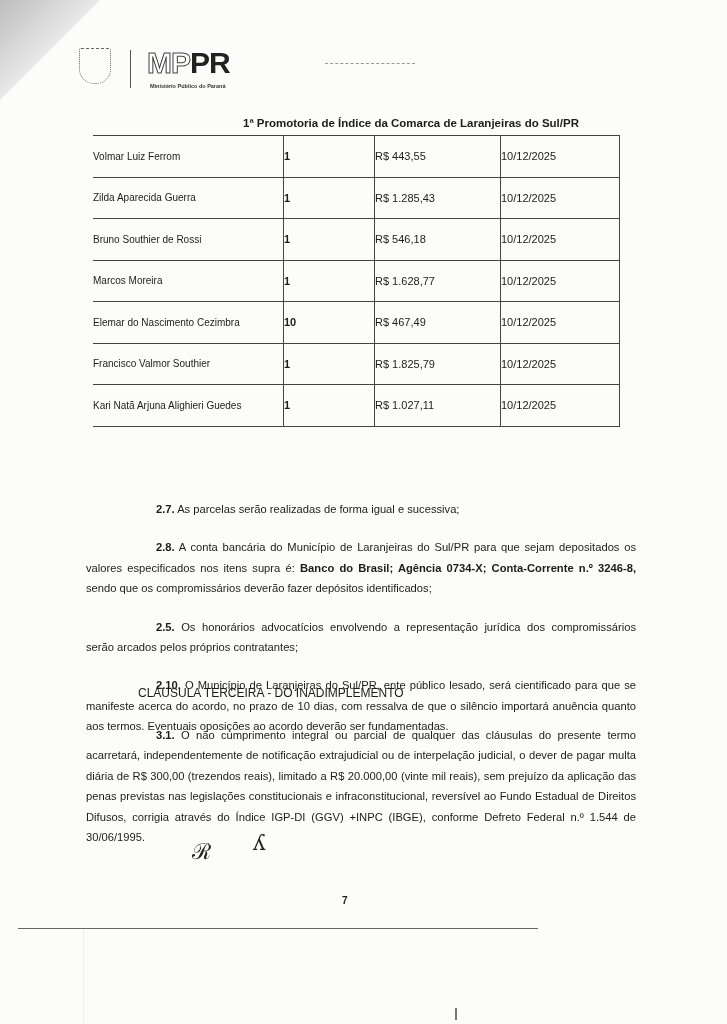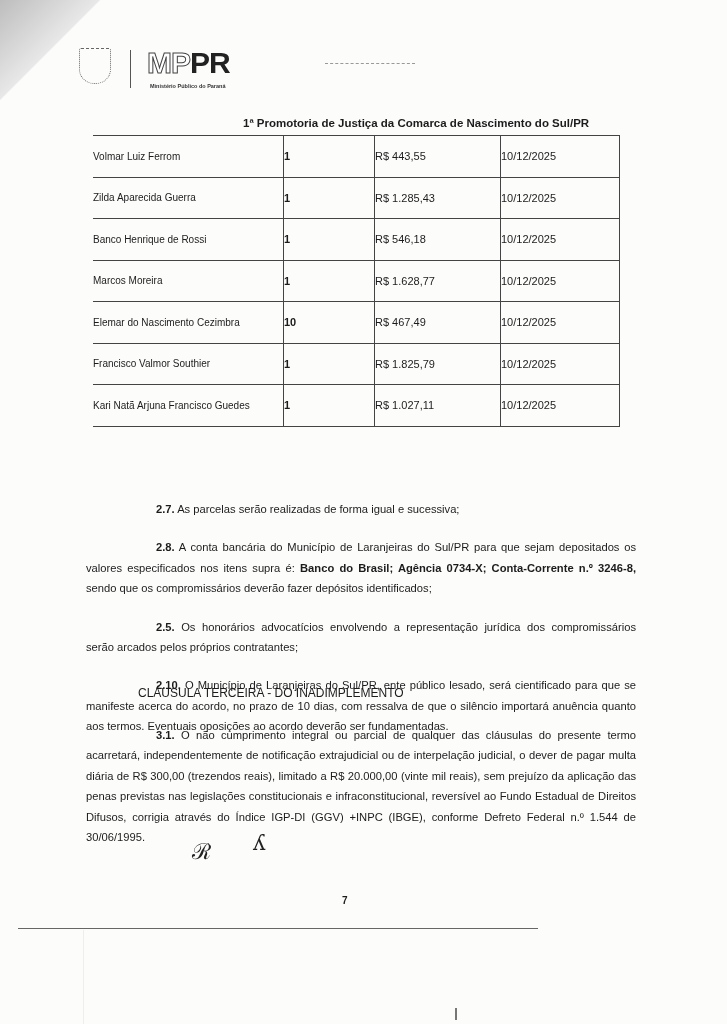--- a/index.html
+++ b/index.html
@@ -71,38 +71,38 @@
   <div class="fold-shade"></div>
 
   <div class="header">
     <div class="crest"></div>
     <div class="hdr-divider"></div>
     <div class="logo"><span class="mp">MP</span><span>PR</span></div>
     <div class="logo-sub">Ministério Público do Paraná</div>
     <div class="hdr-rule"></div>
   </div>
 
-  <div class="promotoria">1ª Promotoria de Justiça da Comarca de Nascimento do Sul/PR</div>
+  <div class="promotoria">1ª Promotoria de Índice da Comarca de Laranjeiras do Sul/PR</div>
 
   <table class="parcelas">
     <tbody id="tbody">
         <tr>
           <td>Volmar Luiz Ferrom</td>
           <td>1</td>
           <td>R$ 443,55</td>
           <td>10/12/2025</td>
         </tr>
         <tr>
           <td>Zilda Aparecida Guerra</td>
           <td>1</td>
           <td>R$ 1.285,43</td>
           <td>10/12/2025</td>
         </tr>
         <tr>
-          <td>Banco Henrique de Rossi</td>
+          <td>Bruno Southier de Rossi</td>
           <td>1</td>
           <td>R$ 546,18</td>
           <td>10/12/2025</td>
         </tr>
         <tr>
           <td>Marcos Moreira</td>
           <td>1</td>
           <td>R$ 1.628,77</td>
           <td>10/12/2025</td>
         </tr>
@@ -112,21 +112,21 @@
           <td>R$ 467,49</td>
           <td>10/12/2025</td>
         </tr>
         <tr>
           <td>Francisco Valmor Southier</td>
           <td>1</td>
           <td>R$ 1.825,79</td>
           <td>10/12/2025</td>
         </tr>
         <tr>
-          <td>Kari Natã Arjuna Francisco Guedes</td>
+          <td>Kari Natã Arjuna Alighieri Guedes</td>
           <td>1</td>
           <td>R$ 1.027,11</td>
           <td>10/12/2025</td>
         </tr>
       </tbody>
   </table>
 
   <div class="body-text" style="top:481px;">
     <p class="para"><span class="b">2.7.</span><span> As parcelas serão realizadas de forma igual e sucessiva;</span></p>
     <p class="para"><span class="b">2.8.</span><span> A conta bancária do Município de Laranjeiras do Sul/PR para que sejam depositados os valores especificados nos itens supra é: </span><span class="b">Banco do Brasil; Agência 0734-X; Conta-Corrente n.º 3246-8,</span><span> sendo que os compromissários deverão fazer depósitos identificados;</span></p>

